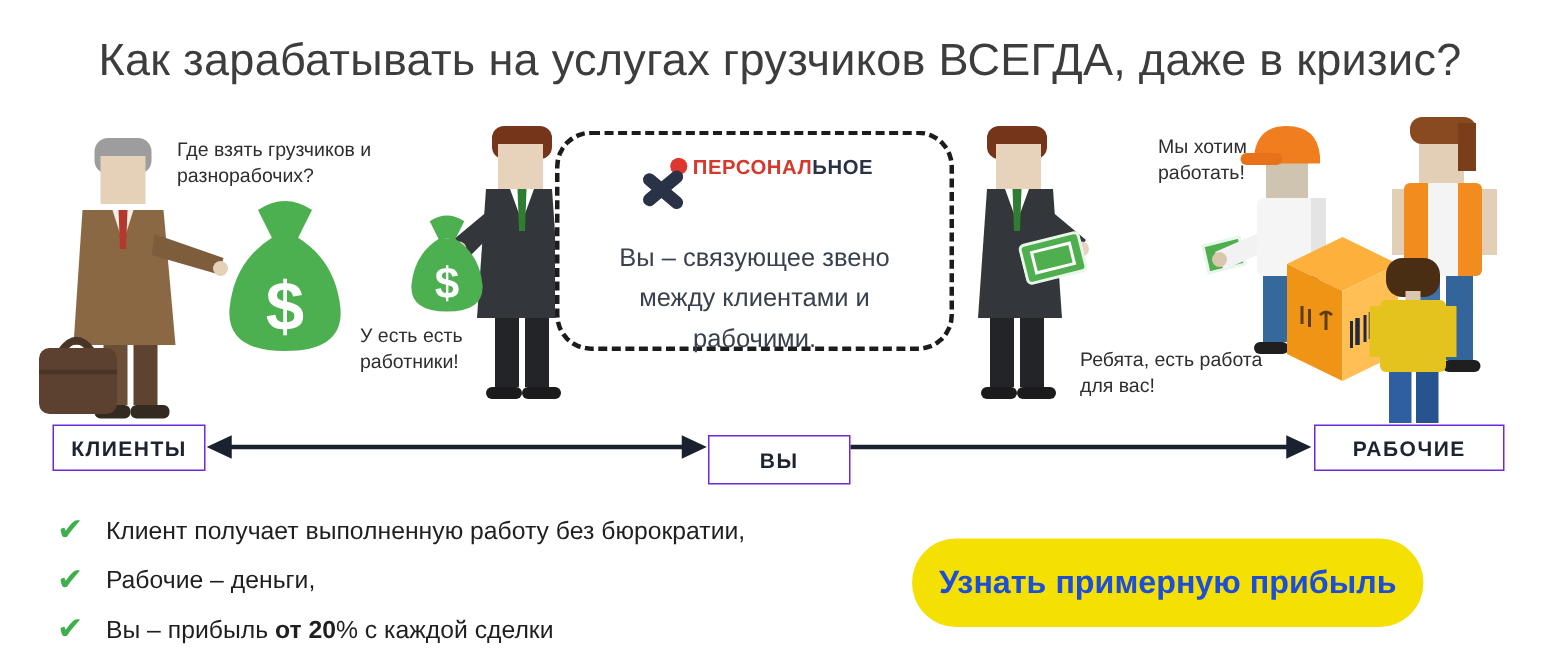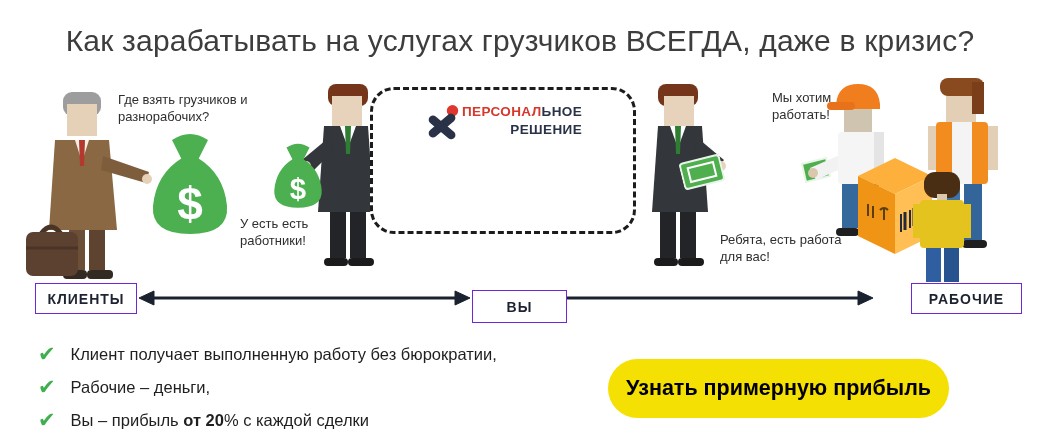--- a/index.html
+++ b/index.html
@@ -19,28 +19,28 @@
   .logo{display:flex;align-items:flex-start;gap:0;}
   .logo-text{text-align:right;font-weight:700;font-size:13.5px;line-height:1.35;letter-spacing:.4px;}
   .lr{color:#d6382c;} .ln{color:#2a3247;}
   .center-msg{margin-top:9px;padding:0 16px;text-align:center;font-size:17px;line-height:1.6;color:#3a414e;}
   .arrows{position:absolute;left:0;top:283px;z-index:1;}
   .nodebox{position:absolute;box-sizing:border-box;background:#fff;border:1px solid #6d28d9;z-index:3;
            display:flex;align-items:center;justify-content:center;
            font-size:14px;font-weight:700;letter-spacing:1px;color:#1d2330;}
   .nb-clients{left:35px;top:283px;width:102px;height:31px;}
   .nb-you{left:472px;top:290px;width:95px;height:33px;}
-  .nb-workers{left:876px;top:283px;width:111px;height:31px;margin-left:35px;}
+  .nb-workers{left:876px;top:283px;width:127px;height:31px;}
   .benefits{position:absolute;left:38px;top:343px;}
   .brow{display:flex;align-items:flex-start;gap:15px;margin-bottom:10px;}
   .bcheck{font-size:21px;line-height:21px;font-weight:700;color:#3daf4c;}
   .btext{font-size:16.5px;line-height:23px;color:#1f1f1f;}
   .btext b{font-weight:700;}
   .cta{position:absolute;left:608px;top:359px;width:341px;height:59px;border:none;border-radius:30px;
-       background:#f5e003;color:#000000;font-family:inherit;font-size:21.5px;font-weight:700;cursor:pointer;}
+       background:#f5e003;color:#1d4ed8;font-family:inherit;font-size:21.5px;font-weight:700;cursor:pointer;}
 </style>
 </head>
 <body>
 
 <div class="stage">
 
   <h1 class="title">Как зарабатывать на услугах грузчиков ВСЕГДА, даже в кризис?</h1>
 
   <svg class="fig" style="left:25px;top:90px" width="130" height="195" viewBox="0 0 130 195">
     <rect x="38" y="2" width="38" height="24" rx="9" fill="#9d9d9d"></rect>
@@ -168,23 +168,23 @@
 
   <div class="dashedbox">
     <div class="logo">
       <svg width="38" height="46" viewBox="0 0 40 46">
         <circle cx="30" cy="7" r="6" fill="#df372d"></circle>
         <rect x="2" y="18" width="34" height="9" rx="4.5" fill="#2a3247" transform="rotate(-40 19 22.5)"></rect>
         <rect x="2" y="20" width="34" height="9" rx="4.5" fill="#2a3247" transform="rotate(40 19 24.5)"></rect>
       </svg>
       <div class="logo-text">
         <div><span class="lr">ПЕРСОНАЛ</span><span class="ln">ЬНОЕ</span></div>
-        <div class="ln">РЕШЕНИЕ</div>
       </div>
     </div>
+    <div class="center-msg">Вы – связующее звено между клиентами и рабочими.</div>
   </div>
 
   <svg class="arrows" width="1040" height="34">
     <g stroke="#1a2230" fill="#1a2230">
       <line x1="145" y1="15" x2="464" y2="15" stroke-width="3"></line>
       <polygon points="139,15 154,8 154,22"></polygon>
       <polygon points="470,15 455,8 455,22"></polygon>
       <line x1="551" y1="15" x2="867" y2="15" stroke-width="3"></line>
       <polygon points="545,15 560,8 560,22"></polygon>
       <polygon points="873,15 858,8 858,22"></polygon>

